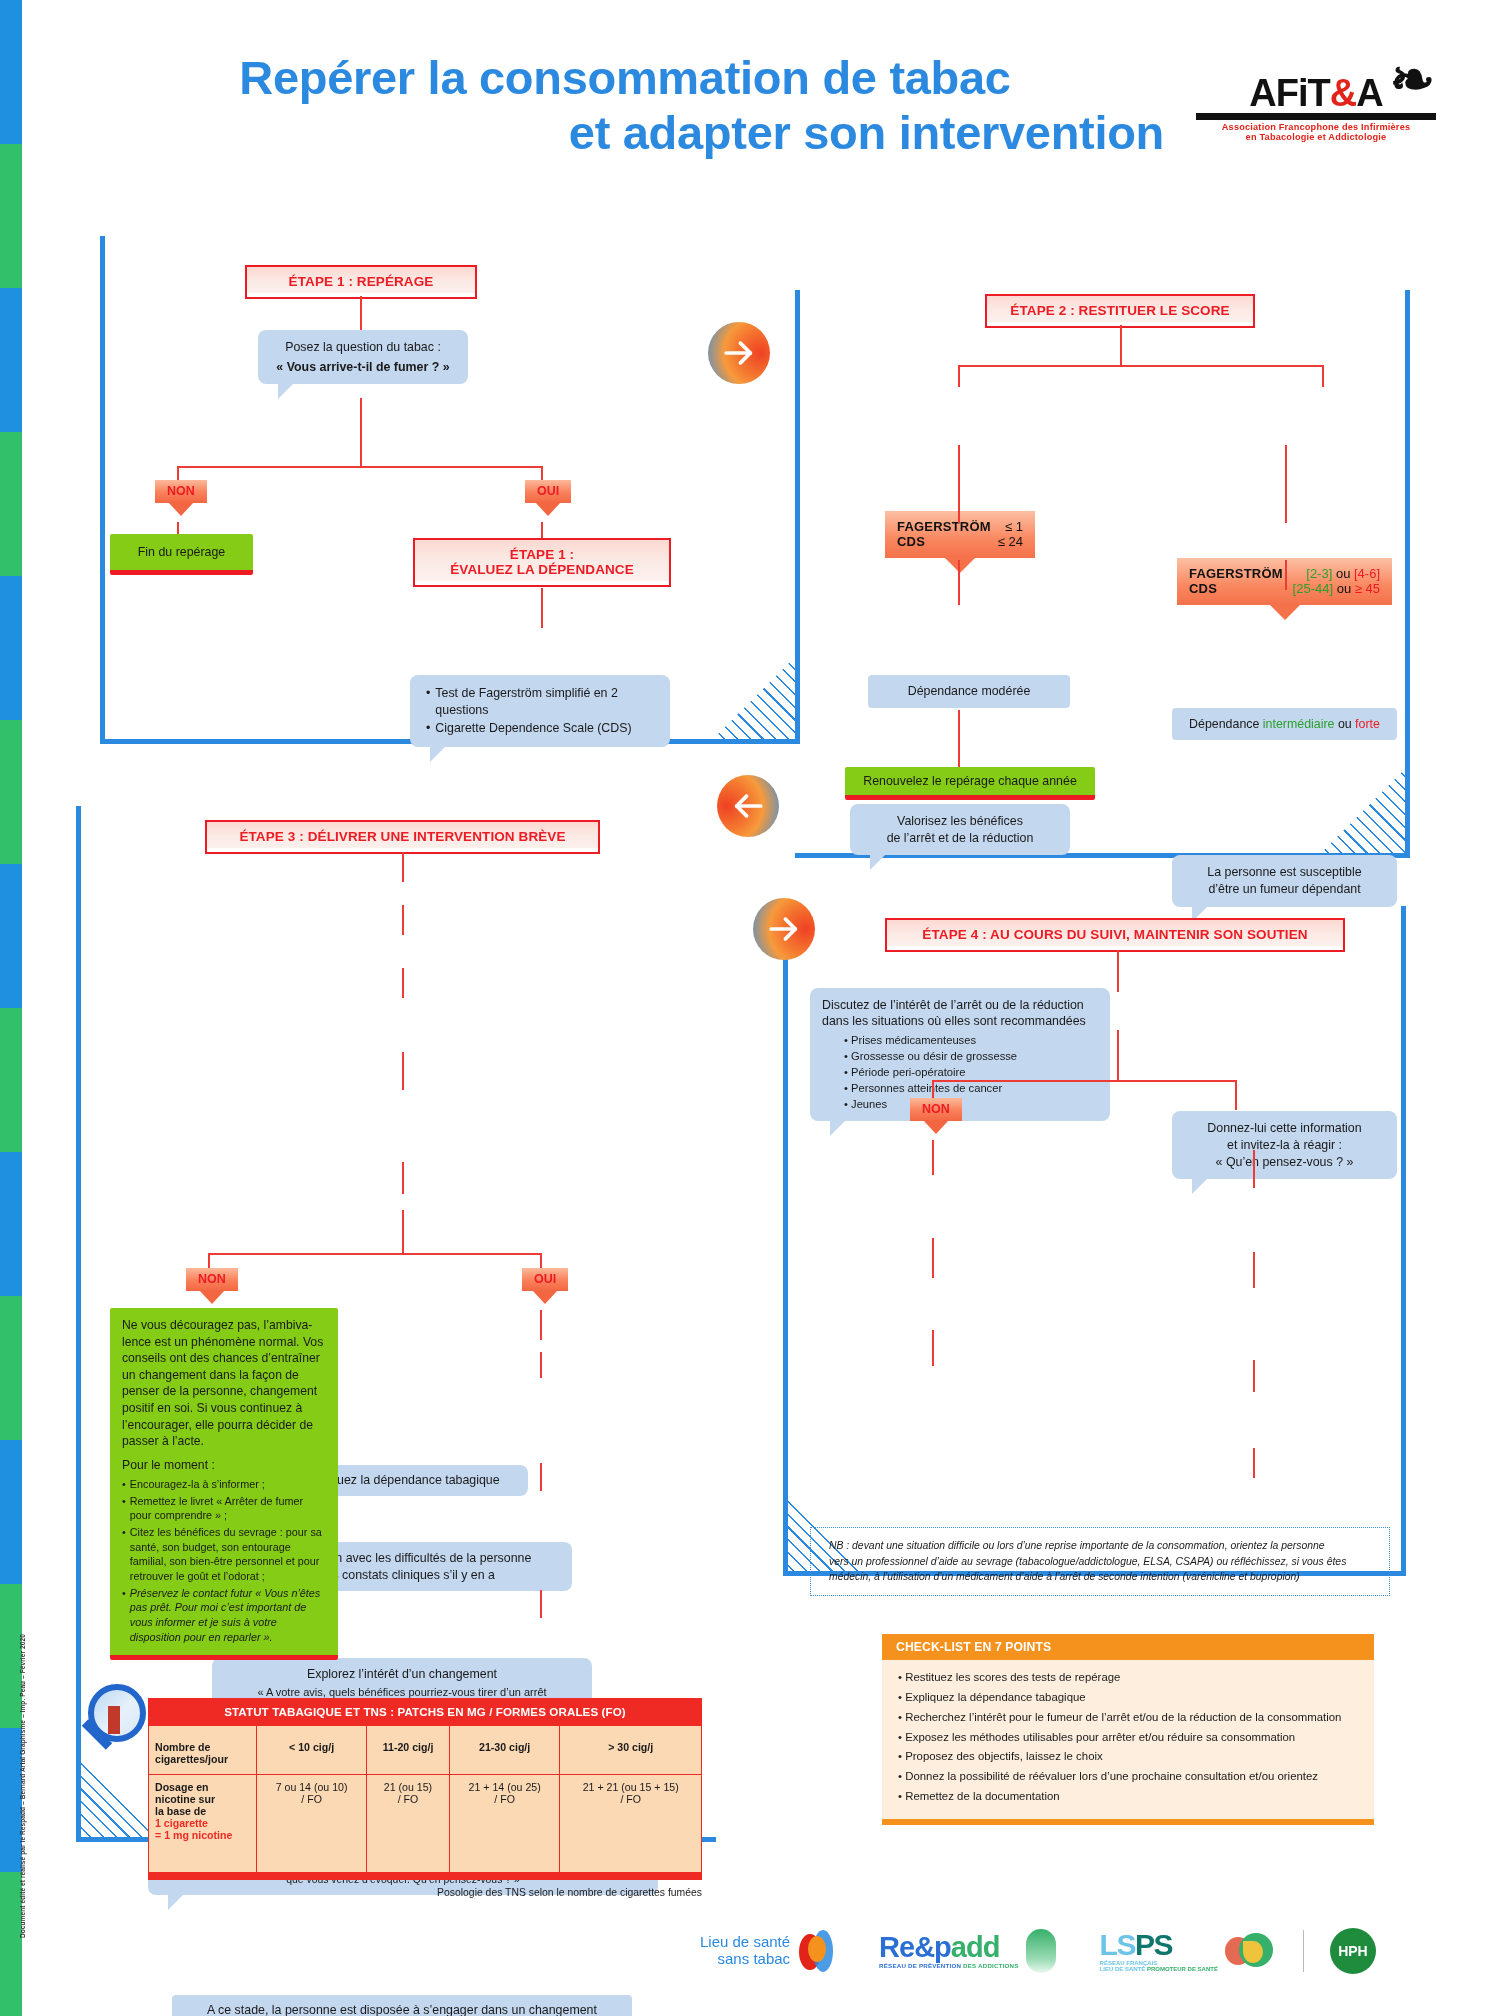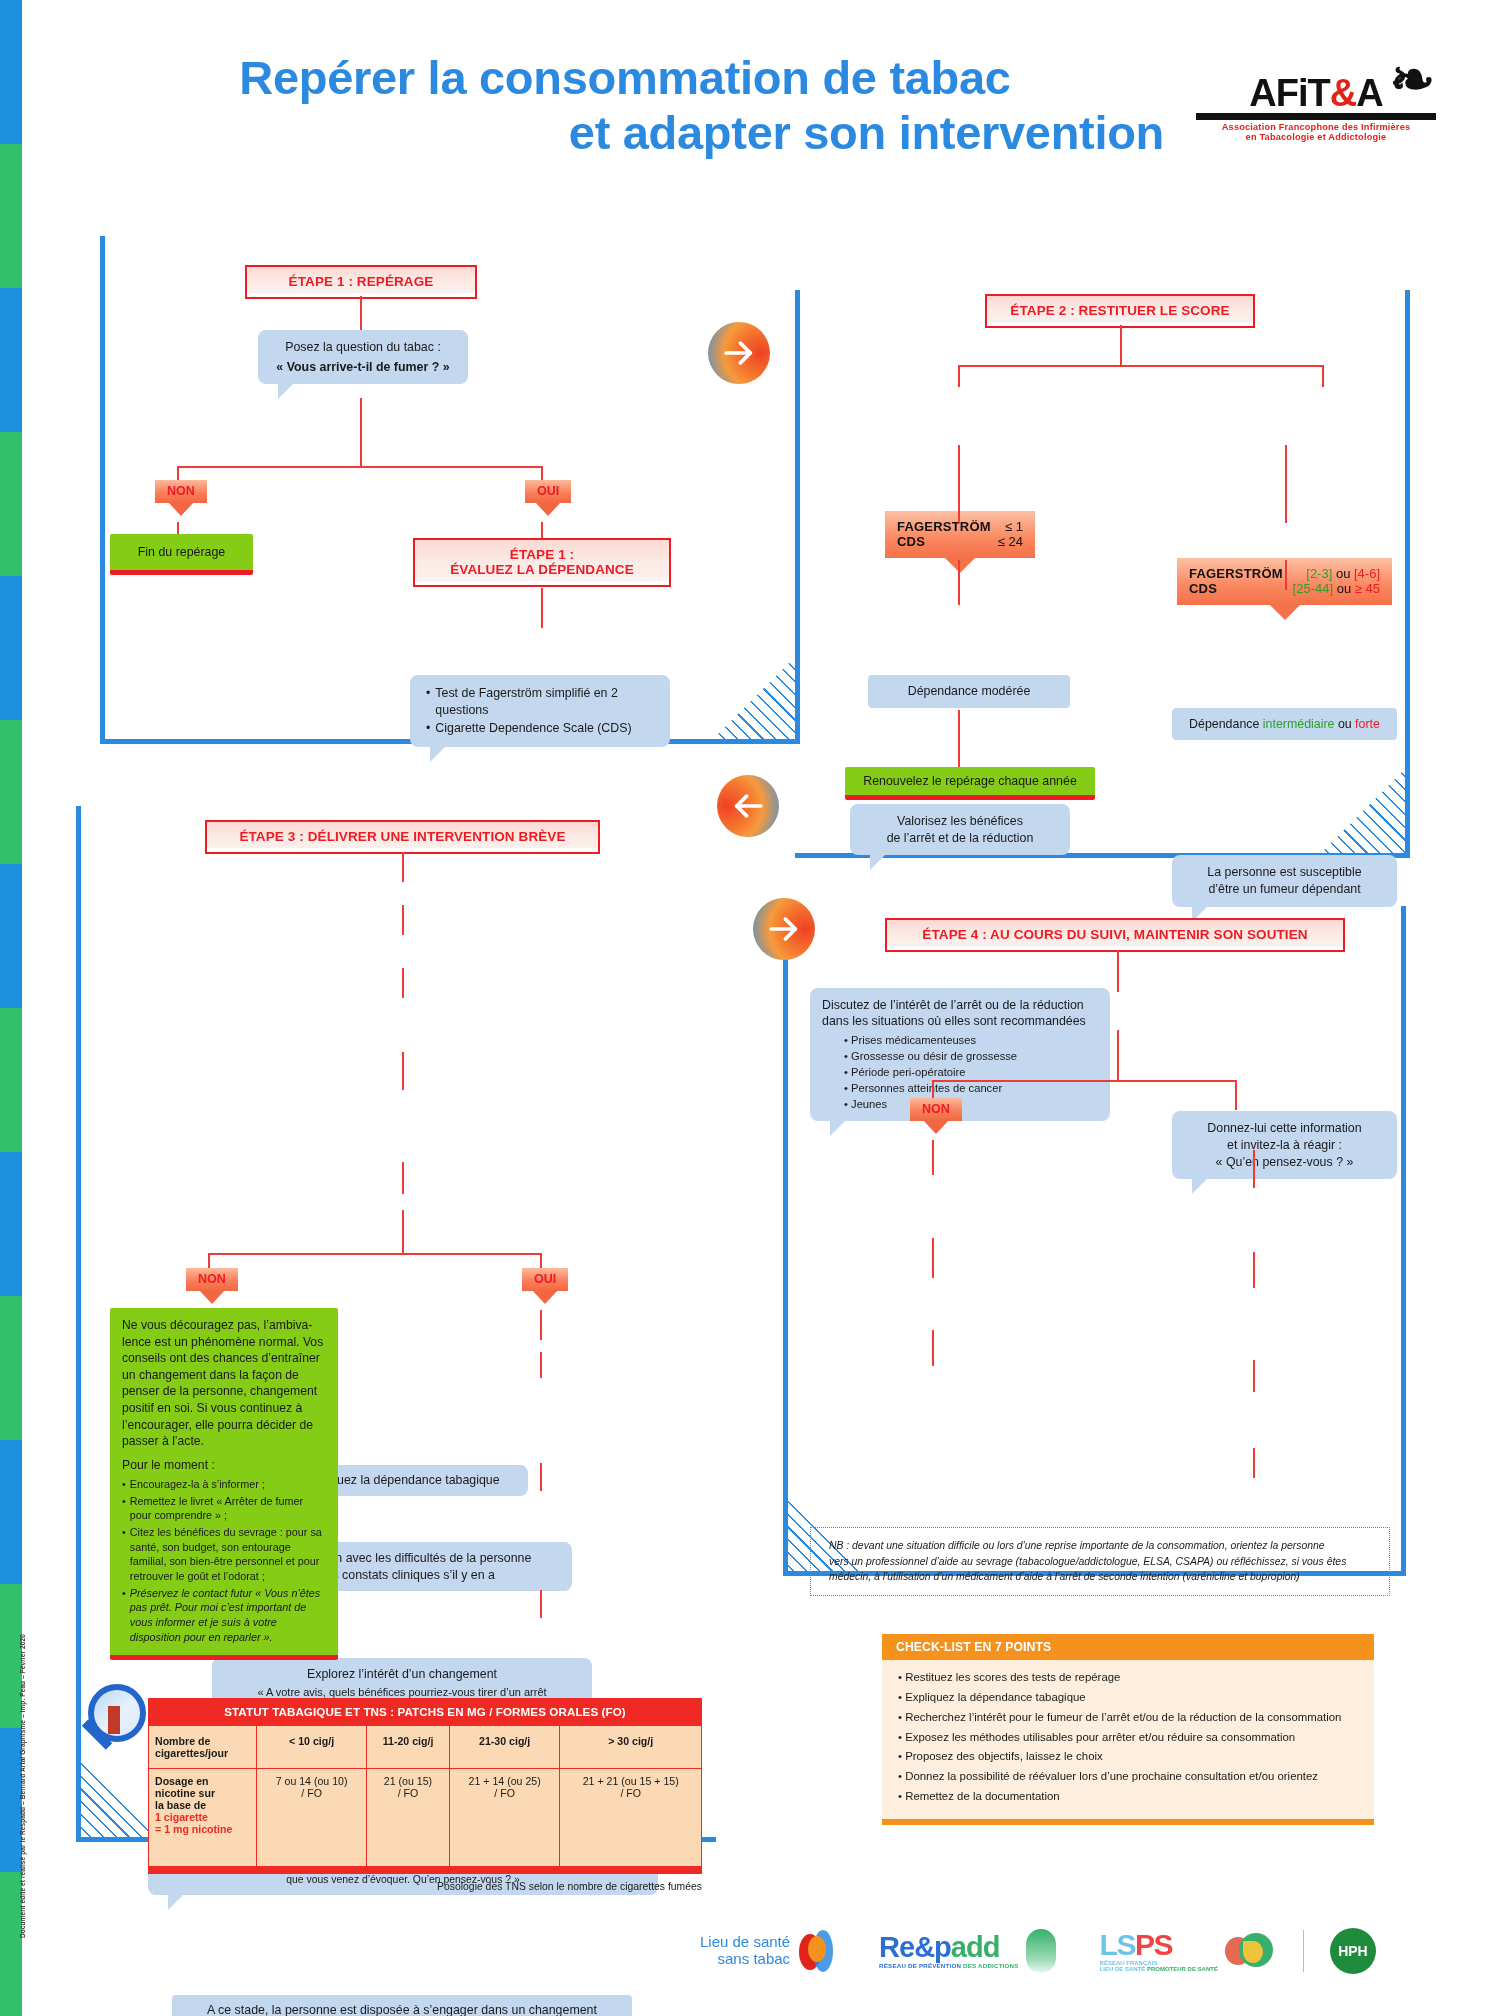--- a/index.html
+++ b/index.html
@@ -146,21 +146,21 @@
 
   
   .tns{ position:absolute; width:554px; }
   .tns .hd{
     background:#ef2a24; color:#fff; text-align:center; font-weight:bold;
     font-size:11.6px; padding:7px 4px; letter-spacing:.1px;
   }
   .tns table{ width:100%; border-collapse:collapse; background:#fbd9b4;}
   .tns td{ border:1px solid #ef2a24; font-size:10.6px; padding:6px 6px; vertical-align:top;}
   .tns td.c{ text-align:center;}
-  .tns .hrow td{ font-weight:bold; padding-top:9px; padding-bottom:9px;}
+  .tns .hrow td{ font-weight:bold; padding-top:15px; padding-bottom:9px;}
   .tns .lbl{ font-weight:bold; width:108px;}
   .tns .foot{ height:7px; background:#ef2a24;}
   .tns .cap{ text-align:right; font-size:10.4px; padding-top:7px;}
   .tns .small-red{ color:#ef2a24; font-weight:bold; }
 
   .loupe{
     position:absolute; width:58px;height:58px;border-radius:50%;
     border:6px solid #2266cc;
     background: linear-gradient(135deg,#bcd9f2 0%,#e7f1fb 55%,#d9e7f7 100%);
   }
@@ -181,21 +181,21 @@
   .lst-mark .c3{position:absolute;left:11px;top:8px;width:18px;height:26px;border-radius:50%;background:#f5921e;}
 
   .respadd{ font-size:29px; font-weight:bold; letter-spacing:-1px; line-height:1;}
   .respadd .b{color:#2b6fd4;} .respadd .g{color:#36b06a;}
   .respadd-sub{ font-size:6.2px; font-weight:bold; color:#2b6fd4; letter-spacing:.2px;}
   .respadd-sub .g2{ color:#36b06a;}
   .resp-pill{ width:30px;height:44px;border-radius:16px;
     background:linear-gradient(180deg,#36b06a 0%,#9ddcb6 70%,#eaf8f0 100%);}
 
   .lsps{ font-size:30px;font-weight:bold;letter-spacing:-1.5px;line-height:1;}
-  .lsps .a{color:#6cc4e8;} .lsps .b{color:#ef4444;margin-top:28px;}
+  .lsps .a{color:#6cc4e8;} .lsps .b{color:#0f766e;margin-top:28px;}
   .lsps-sub{ font-size:6px;font-weight:bold;color:#6cc4e8;}
   .lsps-sub .g{color:#36b06a;}
   .lsps-mark{ width:52px;height:40px;position:relative;}
   .lsps-mark i{position:absolute;border-radius:50%;}
   .hph{ width:46px;height:46px;border-radius:50%;background:#1f8b3c;color:#fff;
         display:flex;align-items:center;justify-content:center;font-size:14px;font-weight:bold;}
   .divider{ width:1px;height:42px;background:#bbb;}
 </style>
 </head>
 <body>

